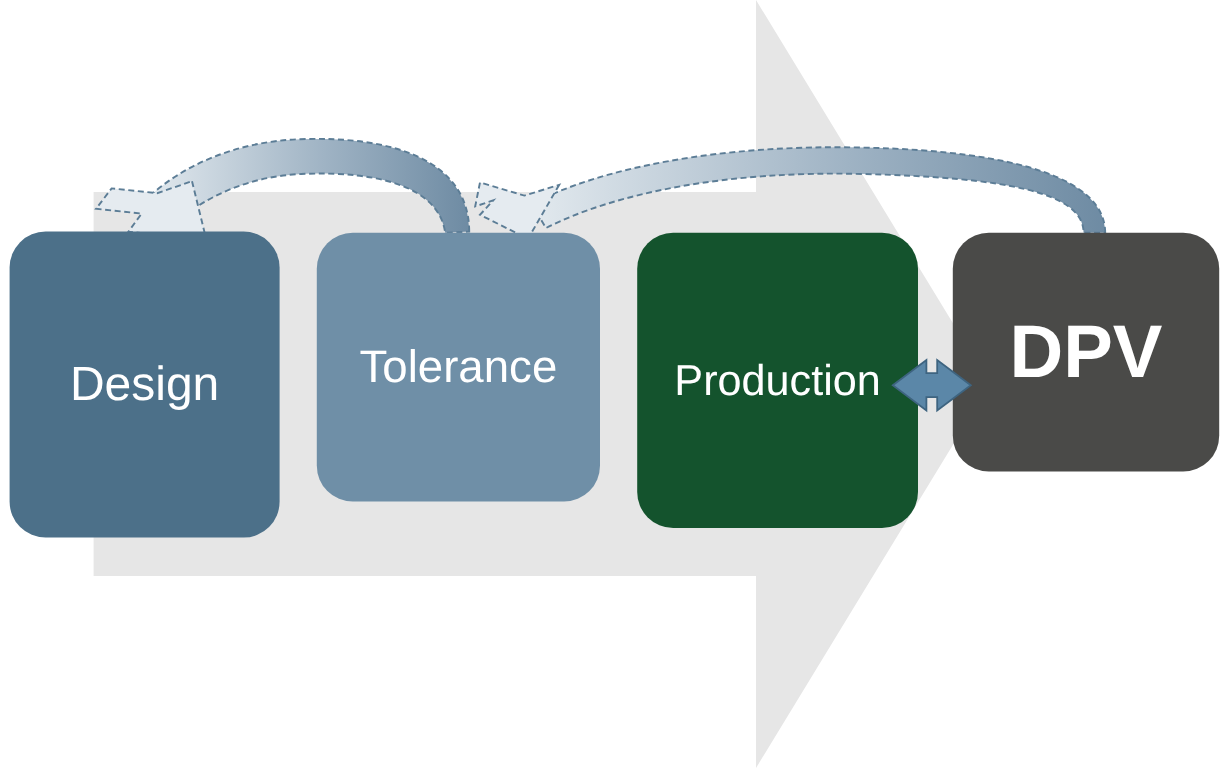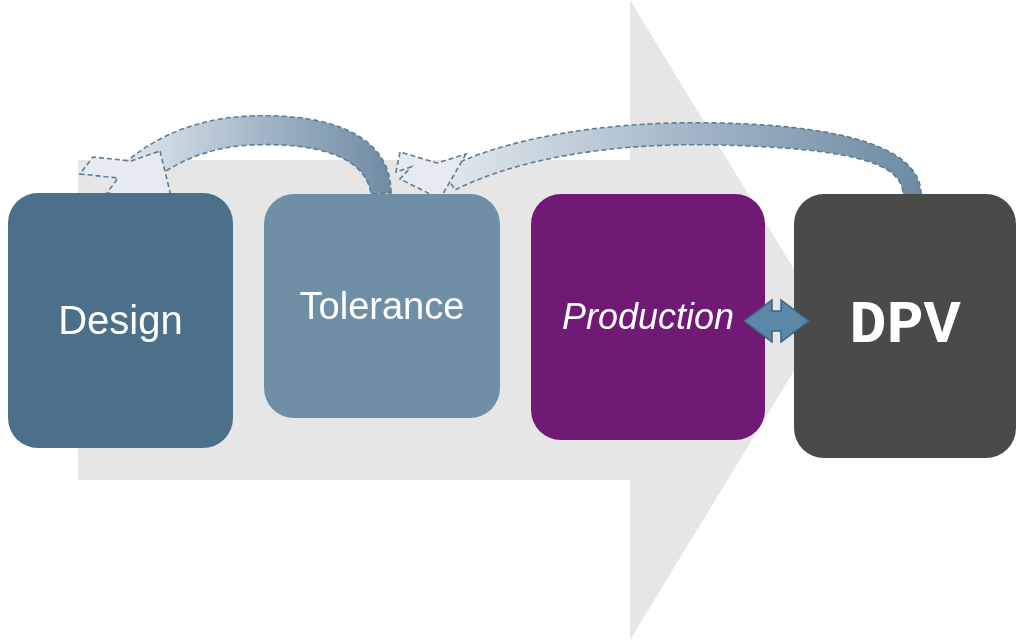--- a/index.html
+++ b/index.html
@@ -93,25 +93,25 @@
   <div class="node" id="node-design" style="left:8px; top:193px; width:225px; height:255px; background:#4C7089; font-size:40px;">
     <span class="node-label">Design</span>
   </div>
 
   <div class="node" id="node-tolerance" style="left:264px; top:194px; width:236px; height:224px; background:#6F8FA7; font-size:38px;">
     <span class="node-label">
       <span>Tolerance</span><br>
     </span>
   </div>
 
-  <div class="node" id="node-production" style="left:531px; top:194px; width:234px; height:246px; background:#701a75; font-size:36px;font-style:italic;">
+  <div class="node" id="node-production" style="left:531px; top:194px; width:234px; height:246px; background:#14532d; font-size:36px;">
     <span class="node-label">Production</span>
   </div>
 
-  <div class="node" id="node-dpv" style="left:794px; top:194px; width:222px; height:264px; background:#4A4A48; font-size:62px; font-weight:bold;font-family:Liberation Mono, monospace;">
+  <div class="node" id="node-dpv" style="left:794px; top:194px; width:222px; height:199px; background:#4A4A48; font-size:62px; font-weight:bold;">
     <span class="node-label">DPV</span>
   </div>
 
   <svg id="dbl-svg" viewBox="0 0 1024 640">
     <polygon points="744,321 772,300 772,311 781,311 781,300 809,321 781,342 781,331 772,331 772,342" fill="#5B87A8" stroke="#3E6480" stroke-width="1.5"></polygon>
   </svg>
 
 </div>
 
 </body></html>

